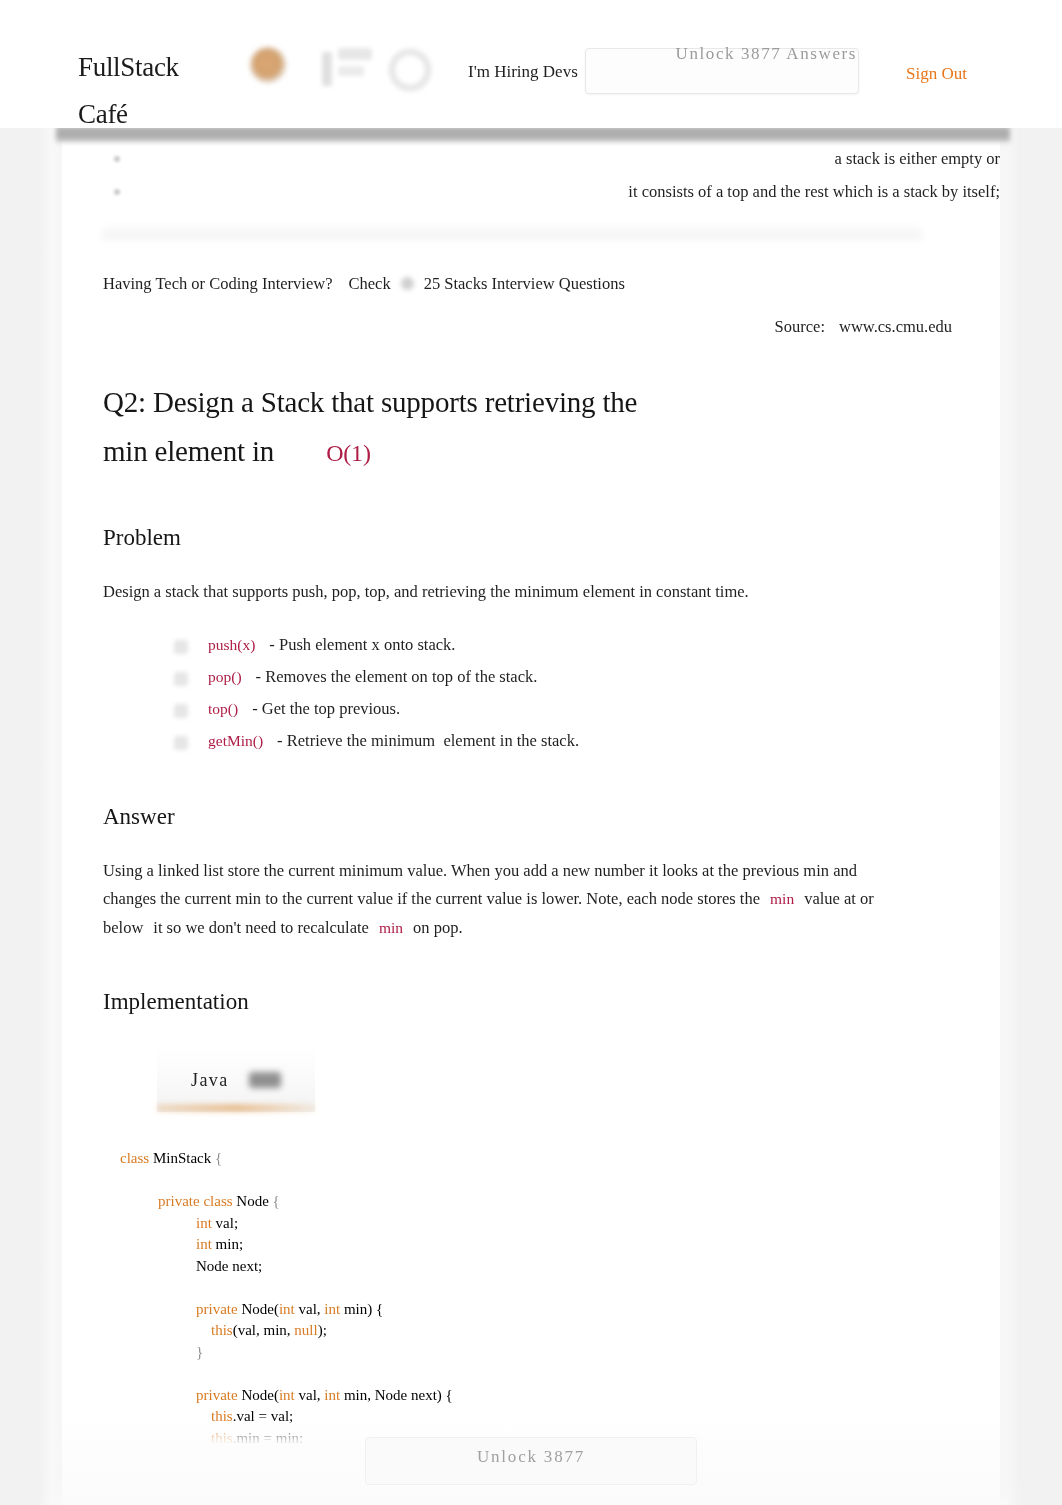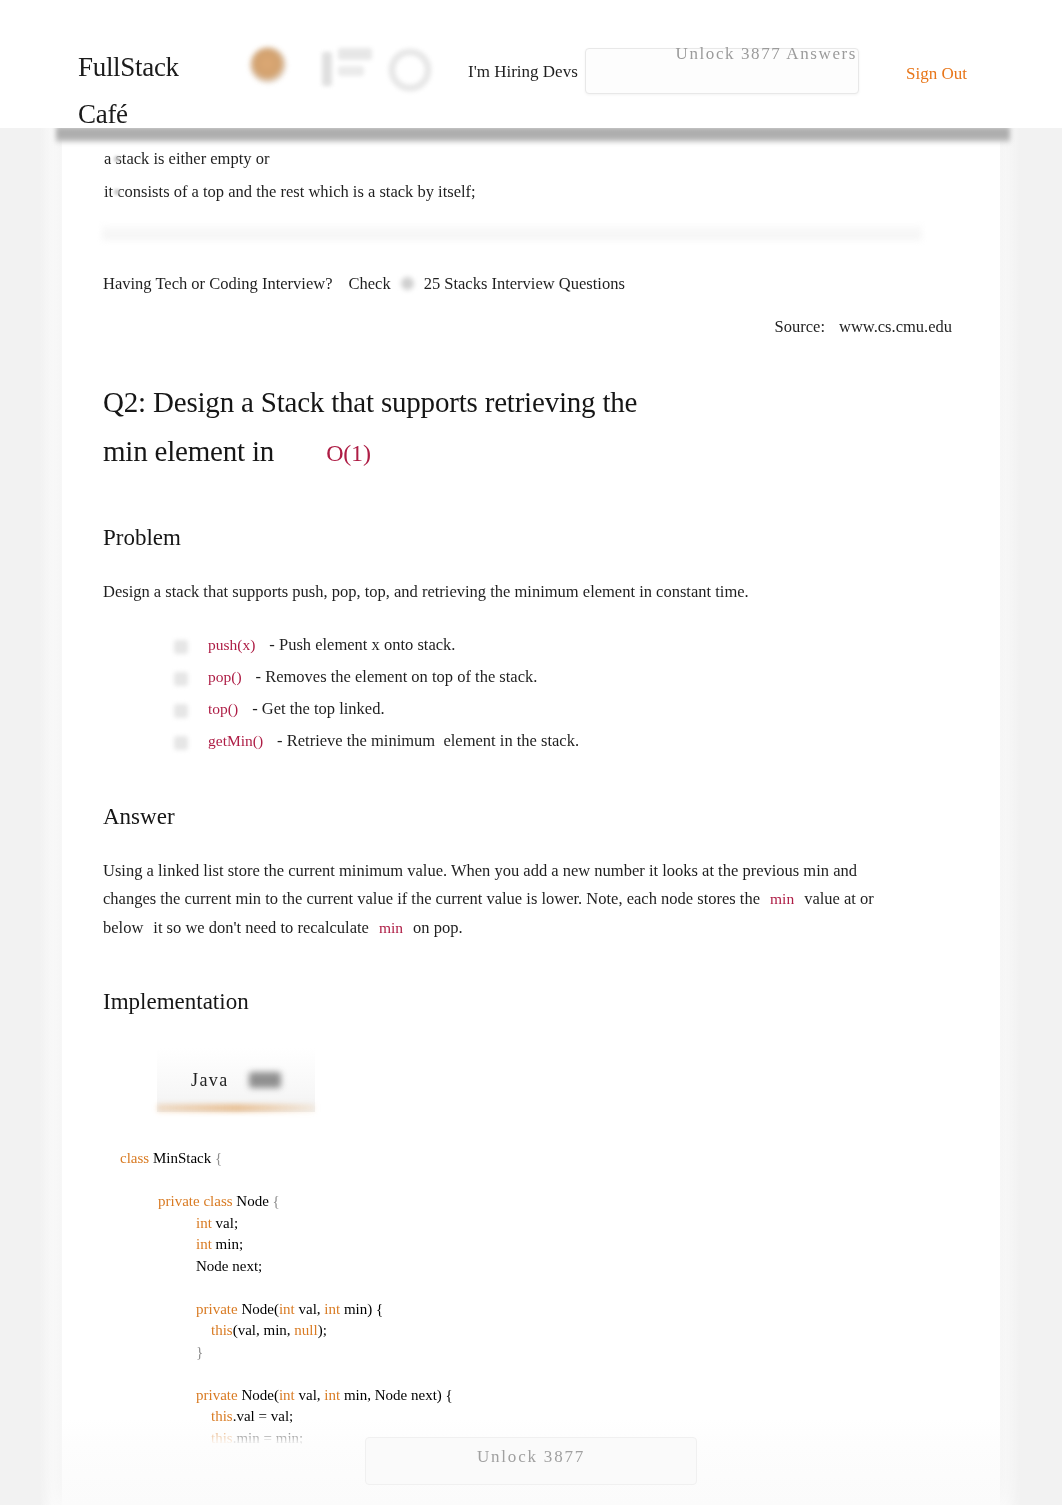--- a/index.html
+++ b/index.html
@@ -186,21 +186,21 @@
     position: absolute;
     left: 52px;
     top: 14px;
     width: 6px;
     height: 6px;
     border-radius: 50%;
     background: #c9c9c9;
     filter: blur(1.6px);
   }
   .bullet-block { margin-top: 6px; }
-  .bullet-block li { padding-left: 80px; }
+  .bullet-block li { padding-left: 80px; text-align: right; }
 
   .thin-rule {
     margin: 18px 0 0 40px;
     width: 820px;
     height: 14px;
     background: linear-gradient(to bottom, #fafafa, #f4f4f4);
     filter: blur(3px);
   }
 
   .promo-line {
@@ -507,21 +507,21 @@
   <p class="body">Design a stack that supports push, pop, top, and retrieving the minimum element in constant time.</p>
 
   <ul class="api">
     <li>
       <span class="code-inline">push(x)</span><span>- Push element x onto stack.</span>
     </li>
     <li>
       <span class="code-inline">pop()</span><span>- Removes the element on top of the stack.</span>
     </li>
     <li>
-      <span class="code-inline">top()</span><span>- Get the top linked.</span>
+      <span class="code-inline">top()</span><span>- Get the top previous.</span>
     </li>
     <li>
       <span class="code-inline">getMin()</span><span>- Retrieve the</span>&nbsp;<span>minimum</span>&nbsp;&nbsp;<span>element in the stack.</span>
     </li>
   </ul>
 
   <h2 class="sec">Answer</h2>
   <p class="body">
     <span>Using a linked list store the current minimum value. When you add a new number it looks at the previous min and changes the current min to the current value if the current value is lower. Note, each node stores the</span><span class="gap"></span><span class="code-inline">min</span><span class="gap"></span><span>value at or below</span><span class="gap"></span><span>it so we don't need to recalculate</span><span class="gap"></span><span class="code-inline">min</span><span class="gap"></span><span>on pop.</span>
   </p>

